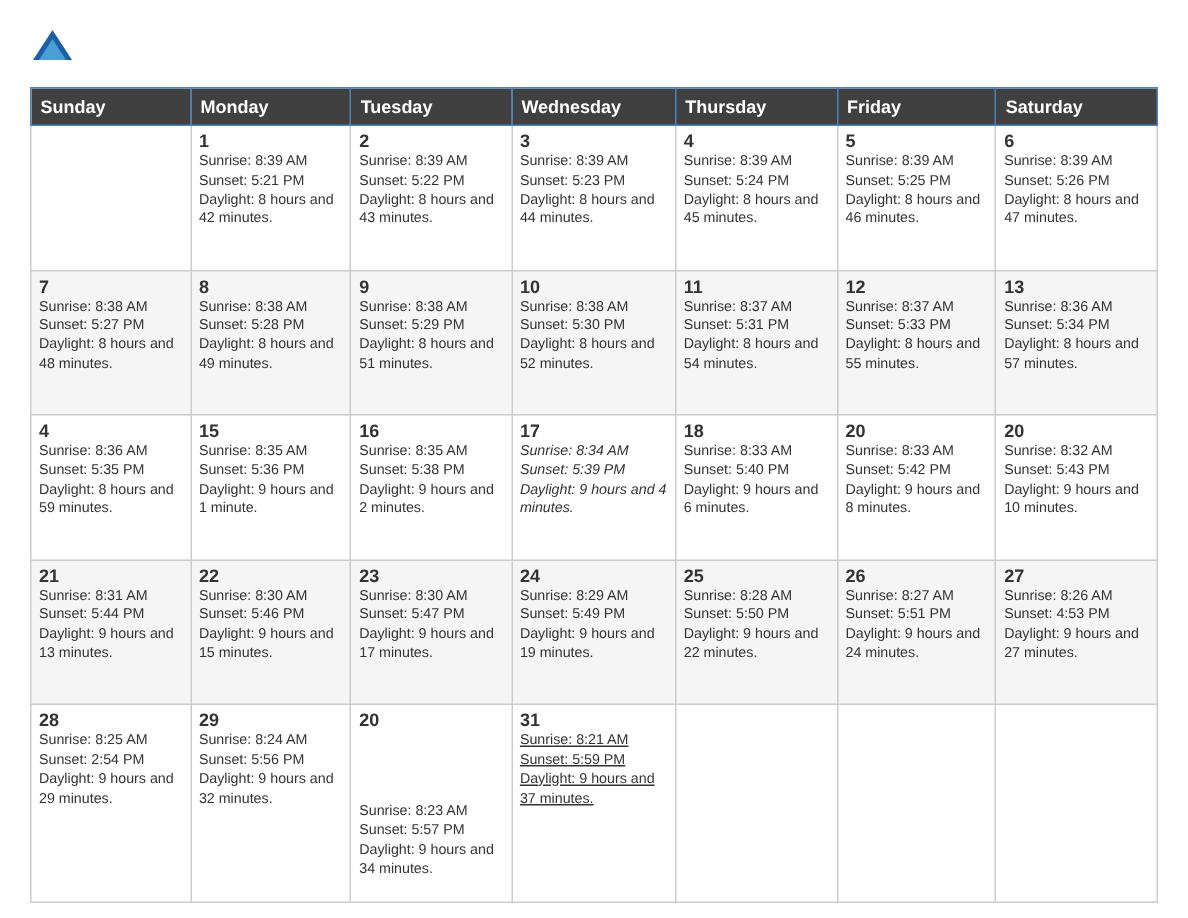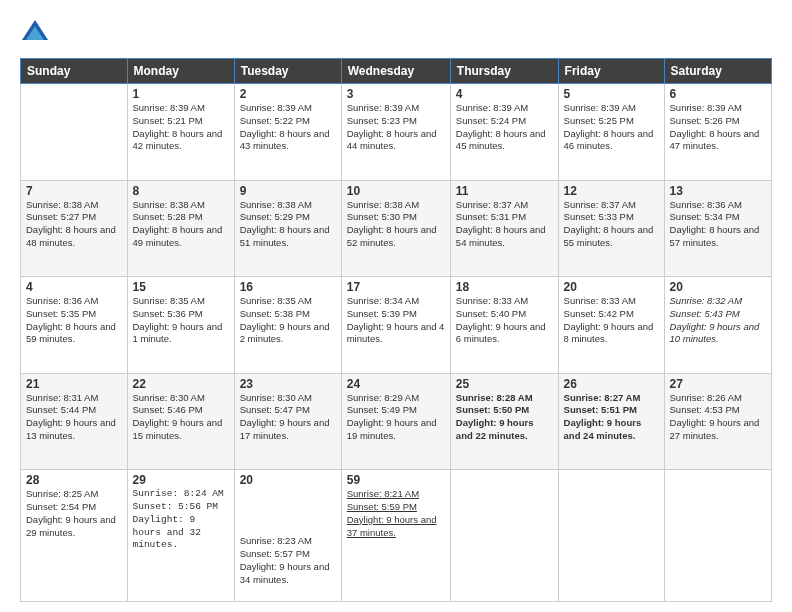--- a/index.html
+++ b/index.html
@@ -231,39 +231,39 @@
 Daylight: 9 hours and 1 minute.</div>
           </td>
           <td>
             <div class="day-number">16</div>
             <div class="day-info" style="white-space: pre-line;">Sunrise: 8:35 AM
 Sunset: 5:38 PM
 Daylight: 9 hours and 2 minutes.</div>
           </td>
           <td>
             <div class="day-number">17</div>
-            <div class="day-info" style="white-space: pre-line;">Sunrise: 8:34 AM
+            <div class="day-info" style="white-space: pre-line; font-style: italic;">Sunrise: 8:34 AM
 Sunset: 5:39 PM
 Daylight: 9 hours and 4 minutes.</div>
           </td>
           <td>
             <div class="day-number">18</div>
             <div class="day-info" style="white-space: pre-line;">Sunrise: 8:33 AM
 Sunset: 5:40 PM
 Daylight: 9 hours and 6 minutes.</div>
           </td>
           <td>
             <div class="day-number">20</div>
             <div class="day-info" style="white-space: pre-line;">Sunrise: 8:33 AM
 Sunset: 5:42 PM
 Daylight: 9 hours and 8 minutes.</div>
           </td>
           <td>
             <div class="day-number">20</div>
-            <div class="day-info" style="white-space: pre-line; font-style: italic;">Sunrise: 8:32 AM
+            <div class="day-info" style="white-space: pre-line;">Sunrise: 8:32 AM
 Sunset: 5:43 PM
 Daylight: 9 hours and 10 minutes.</div>
           </td>
         </tr>
         <tr>
           <td>
             <div class="day-number">21</div>
             <div class="day-info" style="white-space: pre-line;">Sunrise: 8:31 AM
 Sunset: 5:44 PM
 Daylight: 9 hours and 13 minutes.</div>
@@ -281,58 +281,58 @@
 Daylight: 9 hours and 17 minutes.</div>
           </td>
           <td>
             <div class="day-number">24</div>
             <div class="day-info" style="white-space: pre-line;">Sunrise: 8:29 AM
 Sunset: 5:49 PM
 Daylight: 9 hours and 19 minutes.</div>
           </td>
           <td>
             <div class="day-number">25</div>
-            <div class="day-info" style="white-space: pre-line; font-weight: bold;">Sunrise: 8:28 AM
+            <div class="day-info" style="white-space: pre-line;">Sunrise: 8:28 AM
 Sunset: 5:50 PM
 Daylight: 9 hours and 22 minutes.</div>
           </td>
           <td>
             <div class="day-number">26</div>
-            <div class="day-info" style="white-space: pre-line; font-weight: bold;">Sunrise: 8:27 AM
+            <div class="day-info" style="white-space: pre-line;">Sunrise: 8:27 AM
 Sunset: 5:51 PM
 Daylight: 9 hours and 24 minutes.</div>
           </td>
           <td>
             <div class="day-number">27</div>
             <div class="day-info" style="white-space: pre-line;">Sunrise: 8:26 AM
 Sunset: 4:53 PM
 Daylight: 9 hours and 27 minutes.</div>
           </td>
         </tr>
         <tr>
           <td>
             <div class="day-number">28</div>
             <div class="day-info" style="white-space: pre-line;">Sunrise: 8:25 AM
 Sunset: 2:54 PM
 Daylight: 9 hours and 29 minutes.</div>
           </td>
           <td>
             <div class="day-number">29</div>
-            <div class="day-info" style="white-space: pre-line; font-family: Liberation Mono, monospace;">Sunrise: 8:24 AM
+            <div class="day-info" style="white-space: pre-line;">Sunrise: 8:24 AM
 Sunset: 5:56 PM
 Daylight: 9 hours and 32 minutes.</div>
           </td>
           <td>
             <div class="day-number">20</div>
             <div class="day-info" style="white-space: pre-line; margin-top: 48px;">Sunrise: 8:23 AM
 Sunset: 5:57 PM
 Daylight: 9 hours and 34 minutes.</div>
           </td>
           <td>
-            <div class="day-number">59</div>
+            <div class="day-number">31</div>
             <div class="day-info" style="white-space: pre-line; text-decoration: underline;">Sunrise: 8:21 AM
 Sunset: 5:59 PM
 Daylight: 9 hours and 37 minutes.</div>
           </td>
           <td class="empty-cell"></td>
           <td class="empty-cell"></td>
           <td class="empty-cell"></td>
         </tr>
       </tbody>
   </table>

